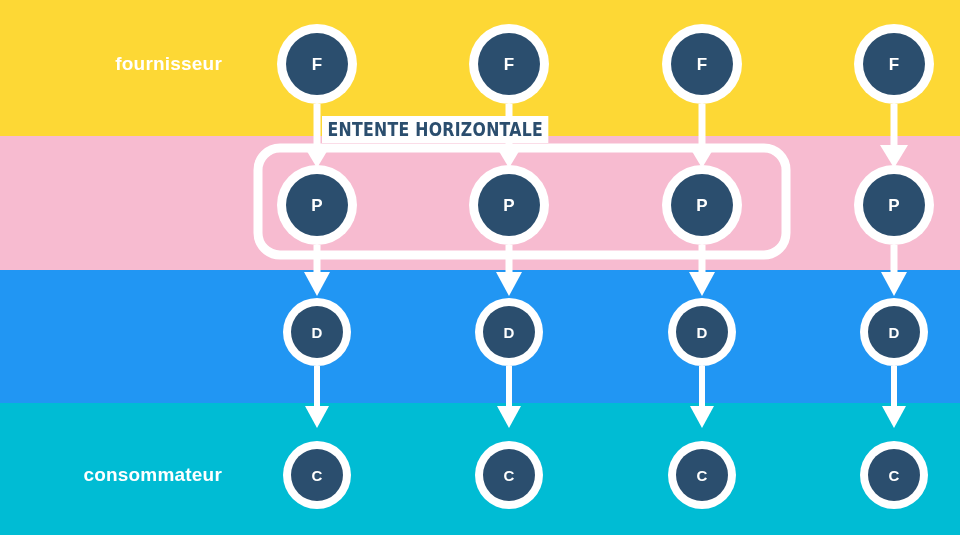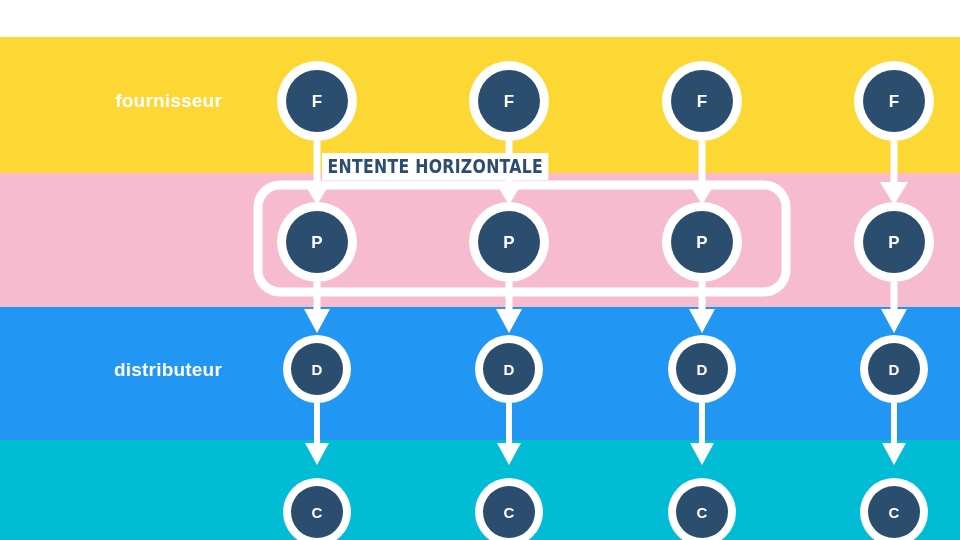--- a/index.html
+++ b/index.html
@@ -1,19 +1,19 @@
 <!DOCTYPE html>
 <html><head>
 <meta charset="utf-8">
 <style>
   * { margin:0; padding:0; box-sizing:border-box; }
   html,body { width:960px; height:540px; overflow:hidden; background:#ffffff; }
   body { font-family:"Liberation Sans", sans-serif; }
 
-  #stage { position:relative; width:960px; height:392px; background:#ffffff;margin-top:37px; }
+  #stage { position:relative; width:960px; height:392px; background:#ffffff; }
 
   .band { position:absolute; left:0; width:960px; }
   .band-label {
     position:absolute;
     right:738px;             
     color:#ffffff;
     font-weight:bold;
     font-size:19px;
     letter-spacing:0.2px;
     white-space:nowrap;
@@ -43,21 +43,21 @@
 <body>
 
 <div id="stage">
 
   <div class="band" style="top:0px;height:136px;background:#FDD835;"></div>
   <div class="band" style="top:136px;height:134px;background:#F7BBD0;"></div>
   <div class="band" style="top:270px;height:133px;background:#2196F3;"></div>
   <div class="band" style="top:403px;height:132px;background:#00BCD4;"></div>
 
   <div class="band-label" style="top:64px;">fournisseur</div>
-  <div class="band-label" style="top:333px;">distributeur</div>
+  <div class="band-label" style="top:475px;">consommateur</div>
 
   <svg id="layer" viewBox="0 0 960 540">
     <defs>
       
     </defs>
 
     <g>
       <g>
         <line x1="317" y1="104" x2="317" y2="153" stroke="#ffffff" stroke-width="7"></line>
         <polygon points="305,148 329,148 317,168" fill="#ffffff"></polygon>

